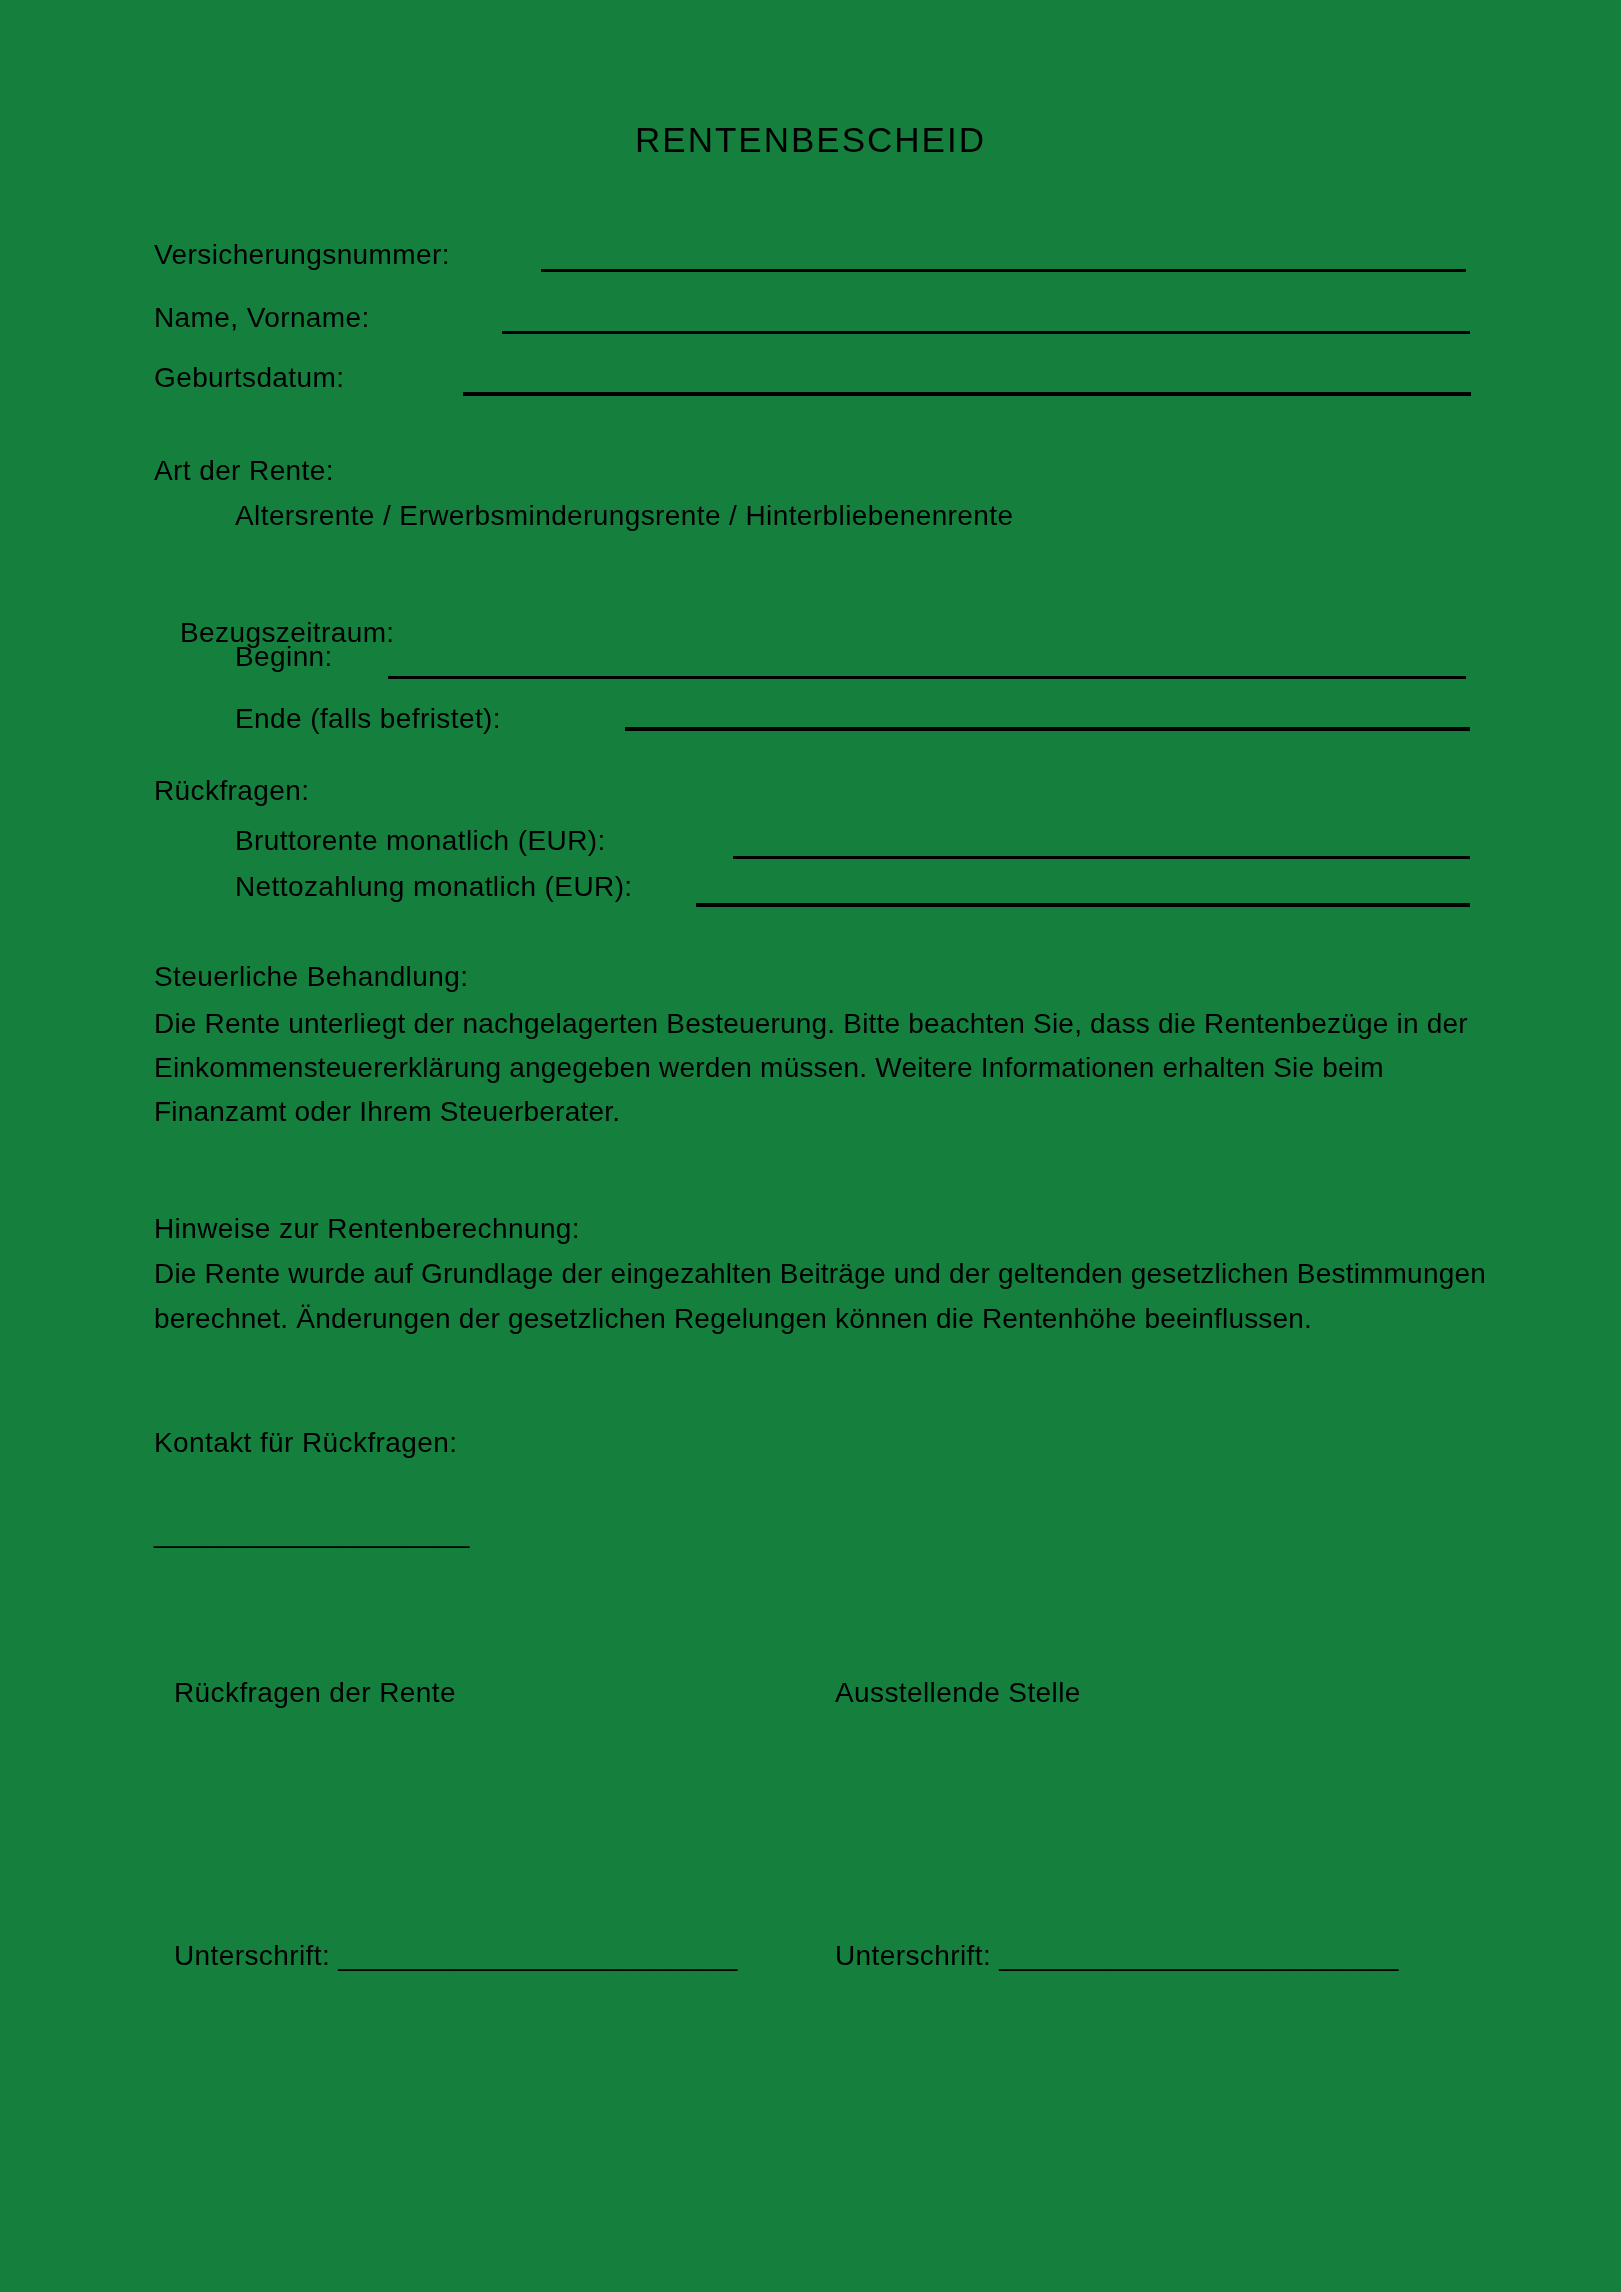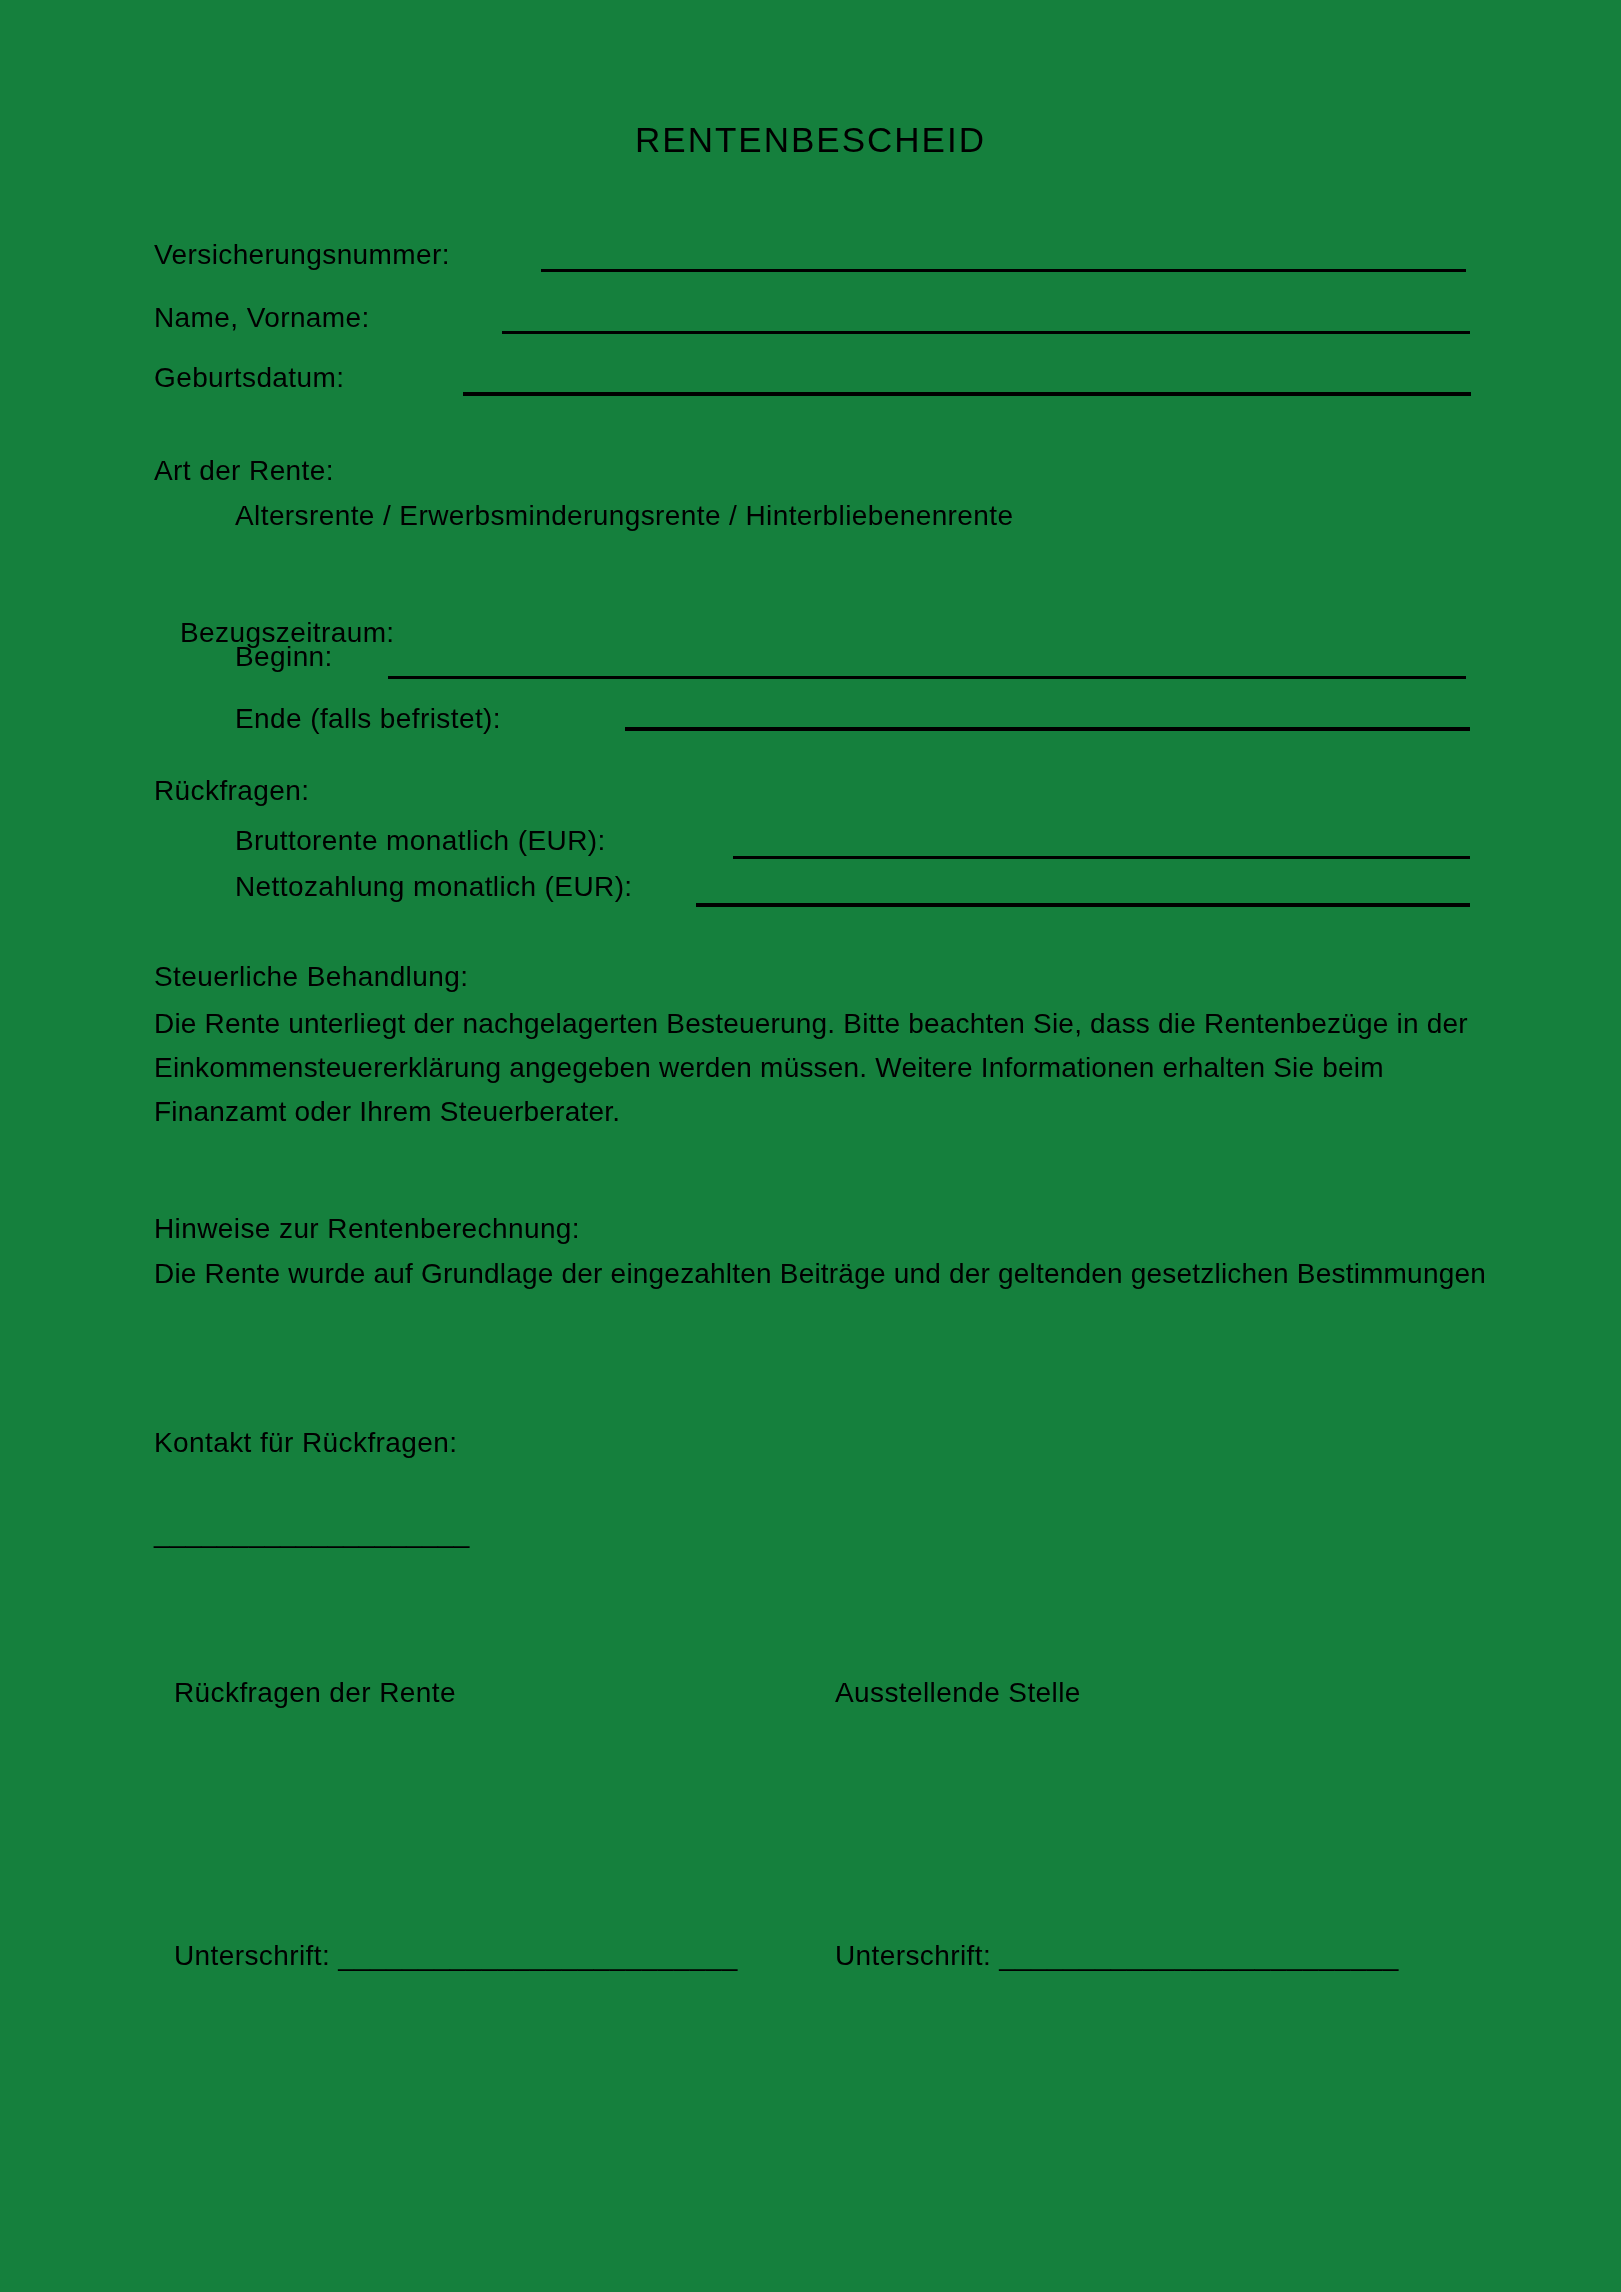--- a/index.html
+++ b/index.html
@@ -69,20 +69,21 @@
   <div class="t" style="left:235px;top:873px;">Nettozahlung monatlich (EUR):</div>
   <div class="fill-line" style="left:696px;top:903px;width:774px;height:3.9px;"></div>
 
   <div class="t" style="left:154px;top:963px;">Steuerliche Behandlung:</div>
   <div class="t para" style="left:154px;top:1010px;">Die Rente unterliegt der nachgelagerten Besteuerung. Bitte beachten Sie, dass die Rentenbezüge in der</div>
   <div class="t para" style="left:154px;top:1054px;">Einkommensteuererklärung angegeben werden müssen. Weitere Informationen erhalten Sie beim</div>
   <div class="t para" style="left:154px;top:1098px;">Finanzamt oder Ihrem Steuerberater.</div>
 
   <div class="t" style="left:154px;top:1215px;">Hinweise zur Rentenberechnung:</div>
   <div class="t para" style="left:154px;top:1260px;">Die Rente wurde auf Grundlage der eingezahlten Beiträge und der geltenden gesetzlichen Bestimmungen</div>
+  <div class="t para" style="left:154px;top:1305px;">berechnet. Änderungen der gesetzlichen Regelungen können die Rentenhöhe beeinflussen.</div>
 
   <div class="t" style="left:154px;top:1429px;">Kontakt für Rückfragen:</div>
   <div class="t para" style="left:154px;top:1519px;">____________________</div>
 
   <div class="t" style="left:174px;top:1679px;">Rückfragen der Rente</div>
   <div class="t" style="left:835px;top:1679px;">Ausstellende Stelle</div>
 
   <div class="t" style="left:174px;top:1942px;">
     <span>Unterschrift:</span>
     <span>_________________________</span>

